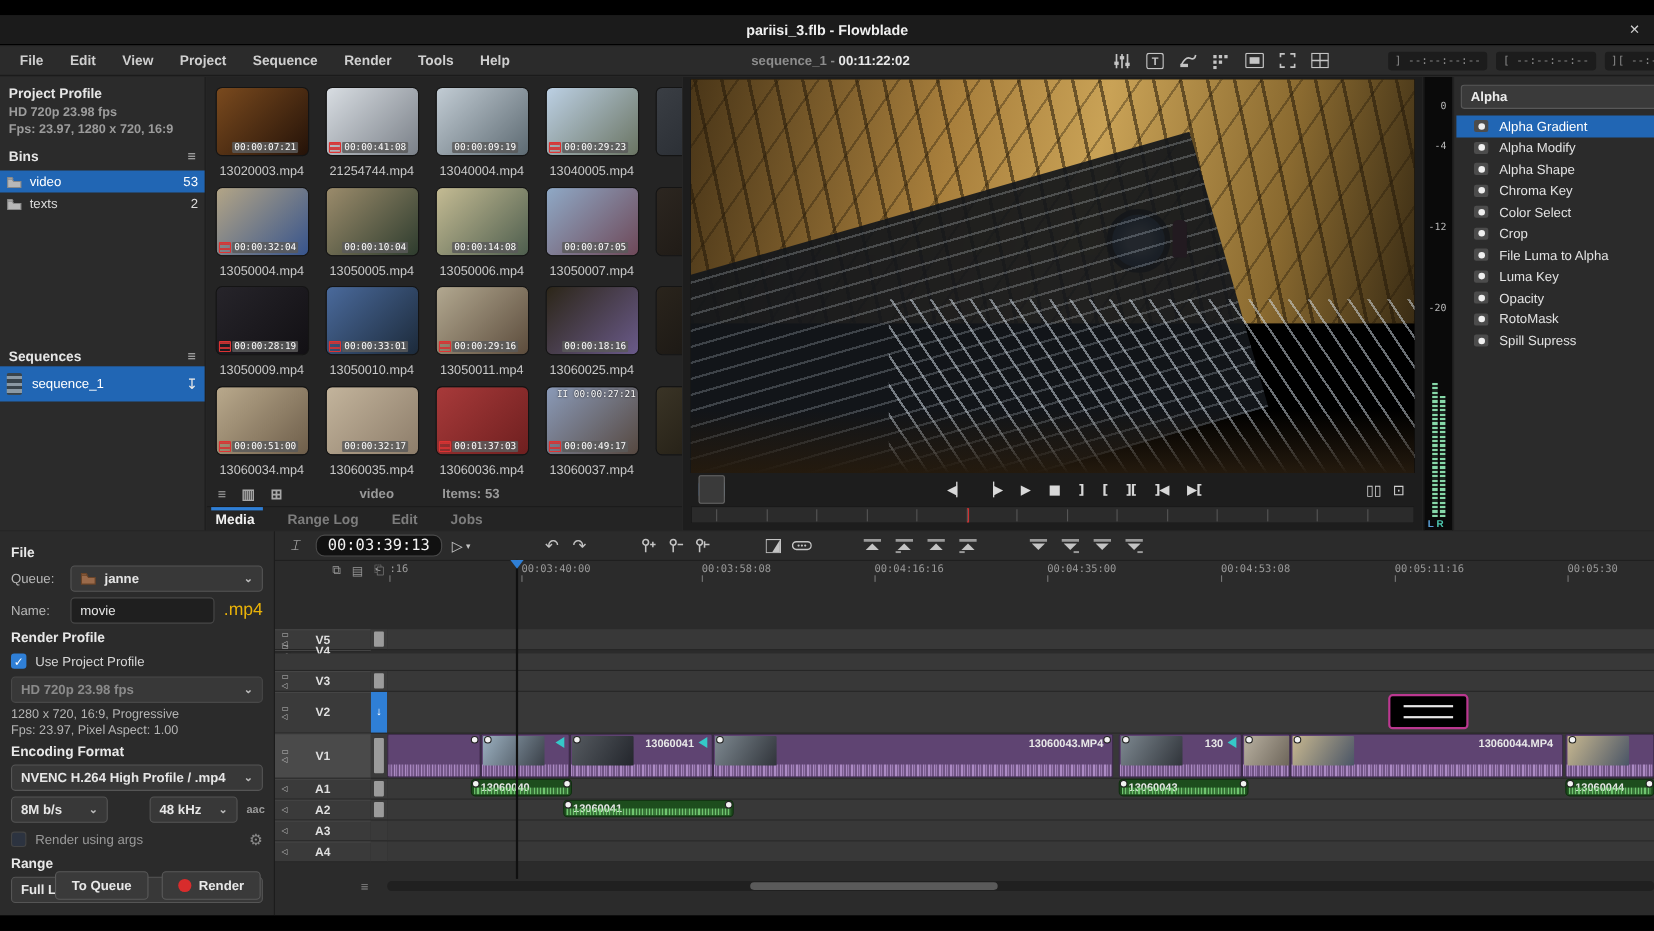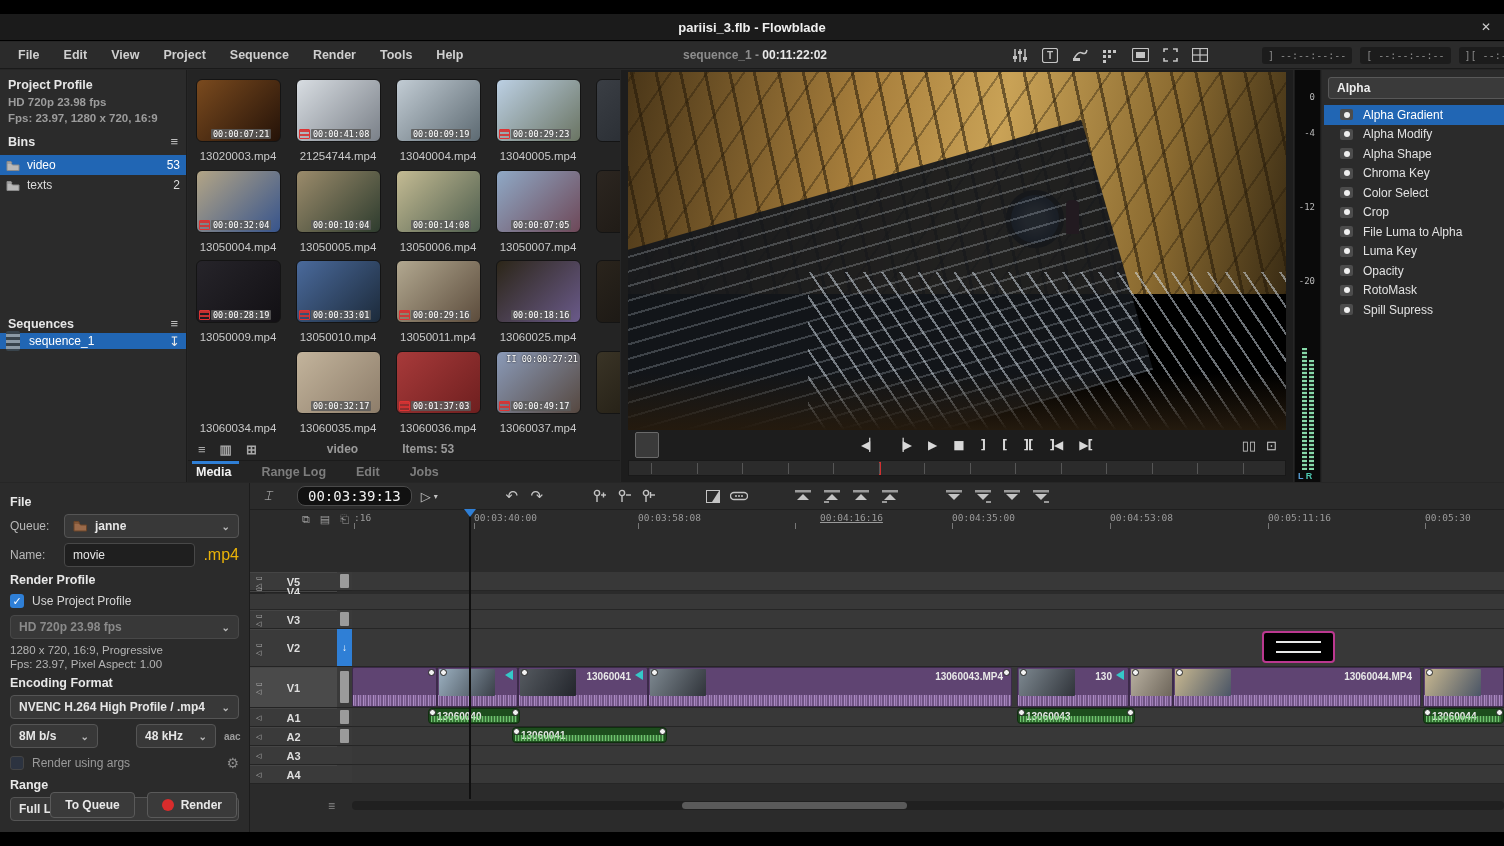--- a/index.html
+++ b/index.html
@@ -27,21 +27,21 @@
     font-size:10px;padding:3px 6px;min-width:88px;white-space:nowrap;}
 
   
   #left-panel{position:absolute;left:0;top:56px;width:187px;height:412px;background:#2b2b2b;border-right:1px solid #1c1c1c;}
   .panel-heading{color:#e6e6e6;font-weight:bold;font-size:12.5px;padding:8px 8px 2px 8px;display:flex;justify-content:space-between;align-items:center;}
   .hamburger{color:#bdbdbd;font-size:13px;}
   .profile-line{color:#9c9c9c;font-weight:bold;font-size:11.5px;padding:2px 8px;}
   .bin-row{display:flex;align-items:center;height:20px;padding:0 6px;color:#dcdcdc;font-size:12px;gap:7px;}
   .bin-row.selected{background:#2166b4;color:#fff;}
   .bin-row .count{margin-left:auto;}
-  .seq-row{display:flex;align-items:center;height:16px;padding:0 6px;color:#dcdcdc;font-size:12px;gap:9px;}
+  .seq-row{display:flex;align-items:center;height:32px;padding:0 6px;color:#dcdcdc;font-size:12px;gap:9px;}
   .seq-row.selected{background:#2166b4;color:#fff;}
   .seq-row .dl{margin-left:auto;font-size:13px;color:#e8e8e8;}
   .film-icon{width:14px;height:20px;background:#6f7f8a;border-radius:2px;
     background-image:repeating-linear-gradient(180deg,#39444c 0 3px,#8b99a4 3px 6px);}
   #bins-box{margin-top:4px;}
   #sequences-box{position:absolute;top:238px;left:0;width:100%;}
 
   
   #media-panel{position:absolute;left:188px;top:56px;width:432px;height:412px;background:#242424;overflow:hidden;}
   #media-grid{position:absolute;left:0;top:6px;width:500px;height:362px;display:flex;flex-wrap:wrap;}
@@ -389,20 +389,24 @@
           <div class="thumb" style="background: linear-gradient(135deg, rgb(44, 38, 24) 0%, rgb(106, 90, 138) 100%);">
             <span class="tc">00:00:18:16</span>
           </div>
           <div class="media-name">13060025.mp4</div>
         </div>
         <div class="media-item">
           <div class="thumb" style="background: linear-gradient(135deg, rgb(42, 36, 28) 0%, rgb(20, 18, 16) 100%);"></div>
           <div class="media-name">130</div>
         </div>
         <div class="media-item">
+          <div class="thumb" style="background: linear-gradient(135deg, rgb(185, 169, 140) 0%, rgb(110, 94, 74) 100%);">
+            <span class="tc">00:00:51:00</span>
+            <span class="mark"></span>
+          </div>
           <div class="media-name">13060034.mp4</div>
         </div>
         <div class="media-item">
           <div class="thumb" style="background: linear-gradient(135deg, rgb(195, 180, 156) 0%, rgb(141, 125, 106) 100%);">
             <span class="tc">00:00:32:17</span>
           </div>
           <div class="media-name">13060035.mp4</div>
         </div>
         <div class="media-item">
           <div class="thumb" style="background: linear-gradient(135deg, rgb(168, 58, 58) 0%, rgb(110, 31, 31) 100%);">
@@ -625,21 +629,21 @@
       <div class="rp-btn">
           <span class="red-dot"></span>
           <span>Render</span>
         </div>
     </div>
   </div>
 
   <div id="timeline">
     <div id="tl-toolbar">
       <span class="tb-icon" style="margin-left:10px;font-style:italic;">⌶</span>
-      <span id="tl-tc" style="margin-left:12px;">00:03:39:13</span>
+      <span id="tl-tc" style="margin-left:2px;">00:03:39:13</span>
       <span class="tb-icon">
           <span>▷</span>
           <span style="font-size:8px;margin-left:3px;">▾</span>
         </span>
       <span class="tb-gap"></span>
         <span class="tb-gap"></span>
         <span class="tb-gap"></span>
       <span class="tb-icon" style="font-size:15px;">↶</span>
       <span class="tb-icon" style="font-size:15px;">↷</span>
       <span class="tb-gap"></span>
@@ -746,21 +750,21 @@
           <span>⧉</span>
           <span>▤</span>
           <span>⎗</span>
         </div>
     <span class="ruler-label" style="left: 104px;">:16</span>
         <span class="ruler-tick" style="left: 104px;"></span>
         <span class="ruler-label" style="left: 224px;">00:03:40:00</span>
         <span class="ruler-tick" style="left: 224px;"></span>
         <span class="ruler-label" style="left: 388px;">00:03:58:08</span>
         <span class="ruler-tick" style="left: 388px;"></span>
-        <span class="ruler-label" style="left: 570px; text-decoration: underline;">00:04:16:16</span>
+        <span class="ruler-label" style="left: 545px;">00:04:16:16</span>
         <span class="ruler-tick" style="left: 545px;"></span>
         <span class="ruler-label" style="left: 702px;">00:04:35:00</span>
         <span class="ruler-tick" style="left: 702px;"></span>
         <span class="ruler-label" style="left: 860px;">00:04:53:08</span>
         <span class="ruler-tick" style="left: 860px;"></span>
         <span class="ruler-label" style="left: 1018px;">00:05:11:16</span>
         <span class="ruler-tick" style="left: 1018px;"></span>
         <span class="ruler-label" style="left: 1175px;">00:05:30</span>
         <span class="ruler-tick" style="left: 1175px;"></span>
       </div>

